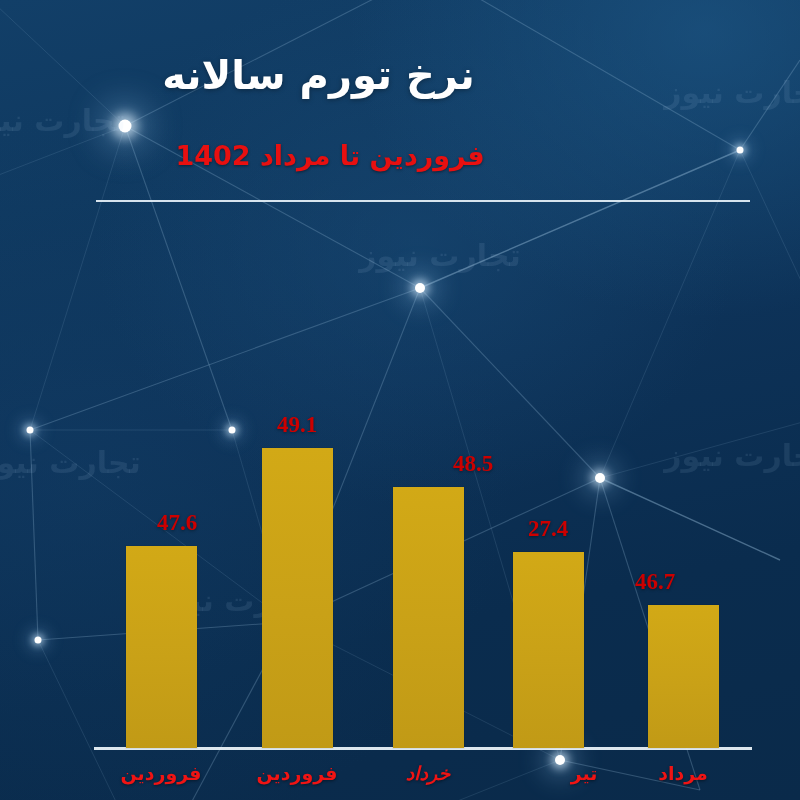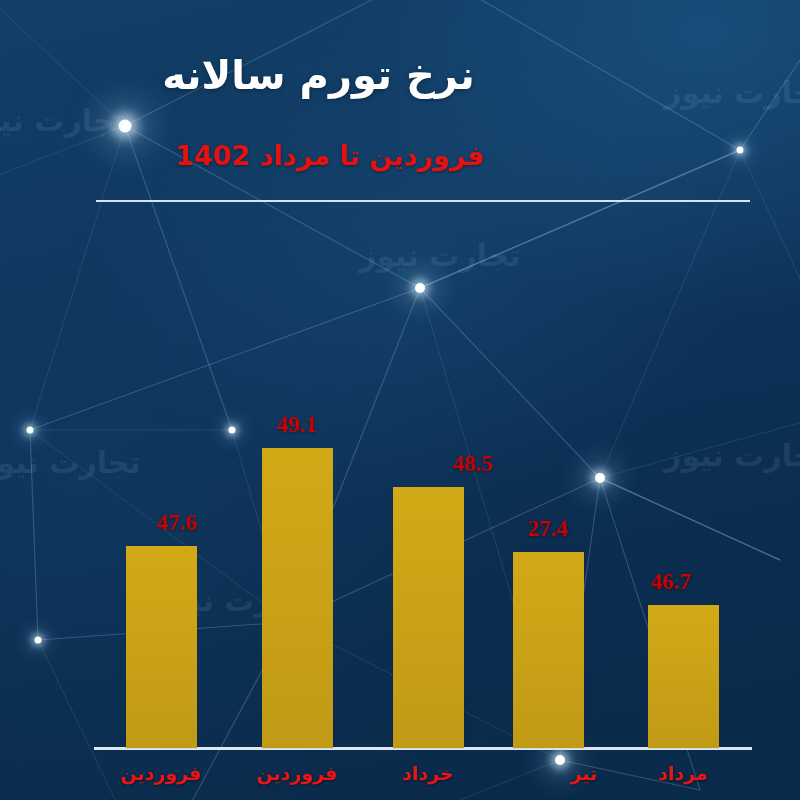--- a/index.html
+++ b/index.html
@@ -210,22 +210,22 @@
   <div class="plot" id="plot">
     <div class="axis-line"></div>
   <div class="bar" style="left: 125.5px; top: 545.826px; width: 71px; height: 202.174px;"></div>
       <div class="bar-value" style="left: 161px; top: 509.826px; margin-left: 16px;">47.6</div>
       <div class="cat-label" style="left: 161px;">فروردین</div>
       <div class="bar" style="left: 261.5px; top: 448px; width: 71px; height: 300px;"></div>
       <div class="bar-value" style="left: 297px; top: 412px;">49.1</div>
       <div class="cat-label" style="left: 297px;">فروردین</div>
       <div class="bar" style="left: 392.5px; top: 487.13px; width: 71px; height: 260.87px;"></div>
       <div class="bar-value" style="left: 428px; top: 451.13px; margin-left: 45px;">48.5</div>
-      <div class="cat-label" style="left: 428px;">خرداد</div>
+      <div class="cat-label" style="left: 428px; font-style: italic;">خرداد</div>
       <div class="bar" style="left: 512.5px; top: 552.348px; width: 71px; height: 195.652px;"></div>
       <div class="bar-value" style="left: 548px; top: 516.348px;">27.4</div>
       <div class="cat-label" style="left: 548px; margin-left: 36px;">تیر</div>
       <div class="bar" style="left: 647.5px; top: 604.522px; width: 71px; height: 143.478px;"></div>
-      <div class="bar-value" style="left: 671px; top: 568.522px;">46.7</div>
+      <div class="bar-value" style="left: 655px; top: 568.522px;">46.7</div>
       <div class="cat-label" style="left: 683px;">مرداد</div>
     </div>
 
 </div>
 
 </body></html>

